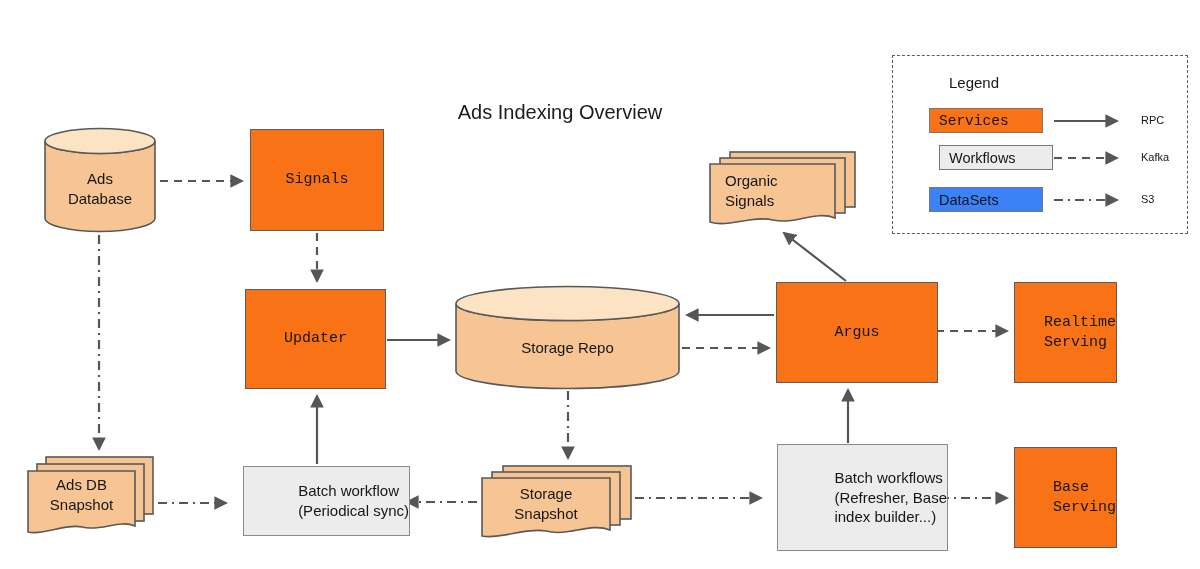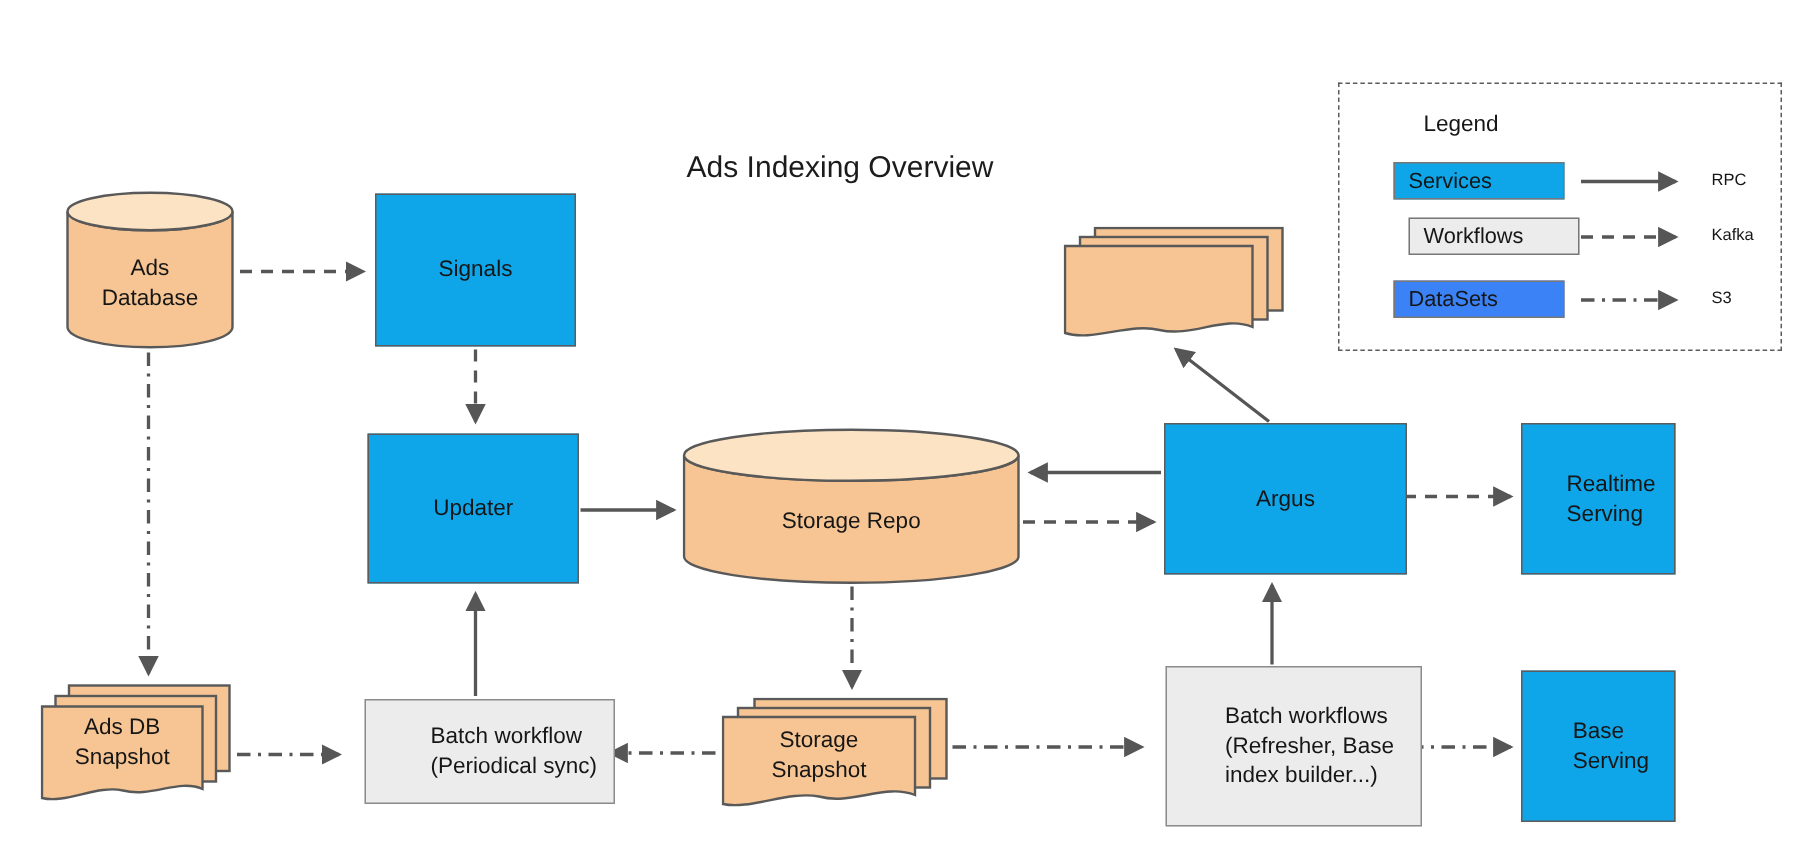--- a/index.html
+++ b/index.html
@@ -4,25 +4,25 @@
 <style>
   html,body{margin:0;padding:0;background:#fff;}
   .stage{position:relative;width:1200px;height:569px;background:#ffffff;
          font-family:"Liberation Sans",sans-serif;overflow:hidden;}
   .overlay{position:absolute;left:0;top:0;z-index:1;pointer-events:none;}
   .edge{stroke:#565656;stroke-width:2.2;fill:none;}
   .edge.dashed{stroke-dasharray:8 6;}
   .edge.dashdot{stroke-dasharray:9 5 2 5;}
   .node{position:absolute;z-index:2;box-sizing:border-box;}
   .box{border:1.7px solid #5c5c5c;display:flex;align-items:center;justify-content:center;}
-  .service{background:#0ea5e9;}
+  .service{background:#f97316;font-family:Liberation Mono, monospace;}
   .workflow{background:#ececec;border-color:#8b8b8b;margin-left:10px;}
   .node-label{font-size:15px;color:#161616;line-height:1.33;white-space:pre-line;}
   .center .node-label{text-align:center;}
-  .leftalign{justify-content:center;text-align:left;}
+  .leftalign{justify-content:flex-end;text-align:left;}
   .shape{position:absolute;left:0;top:0;display:block;}
   .ds{fill:#f6c593;stroke:#595959;stroke-width:1.6;}
   .ds-top{fill:#fce3c4;stroke:#595959;stroke-width:1.6;}
   .float-label{position:absolute;display:flex;align-items:center;justify-content:center;
                text-align:center;z-index:3;}
   .title{position:absolute;left:360px;top:101px;width:400px;text-align:center;
          font-size:20px;color:#1c1c1c;z-index:2;}
   .legend{position:absolute;left:892px;top:55px;width:296px;height:179px;z-index:2;
           border:1.7px dashed #5c5c5c;box-sizing:border-box;}
   .legend-title{position:absolute;left:56px;top:18px;font-size:15px;color:#161616;}
@@ -89,20 +89,22 @@
     </svg>
     <span class="float-label node-label" style="left:0;top:30px;width:225px;height:66px">Storage Repo</span>
   </div>
 
   <div class="node" style="left:709px;top:151px;width:148px;height:80px">
     <svg class="shape" width="148" height="80" viewBox="0 0 148 80">
       <rect class="ds" x="21" y="1" width="125" height="55"></rect>
       <rect class="ds" x="11" y="7" width="125" height="55"></rect>
       <path class="ds" d="M1 13 L126 13 L126 67 C107 59 86 74 64 69 C44 64 19 77 1 71 Z"></path>
     </svg>
+    <span class="float-label node-label" style="left:1px;top:13px;width:125px;height:54px;justify-content:flex-start;padding-left:15px;box-sizing:border-box;text-align:left">Organic
+Signals</span>
   </div>
 
   <div class="node box service center" style="left:776px;top:282px;width:162px;height:101px">
     <span class="node-label">Argus</span>
   </div>
 
   <div class="node box service leftalign" style="left:1014px;top:282px;width:103px;height:101px;padding-left:17px">
     <span class="node-label">Realtime
 Serving</span>
   </div>

